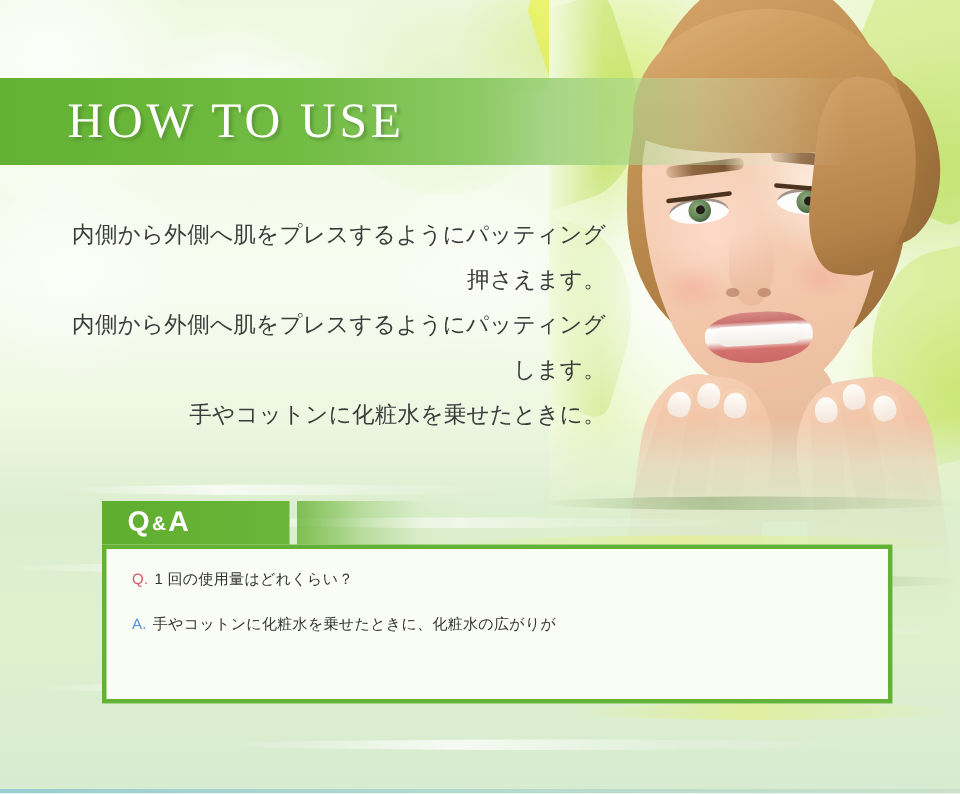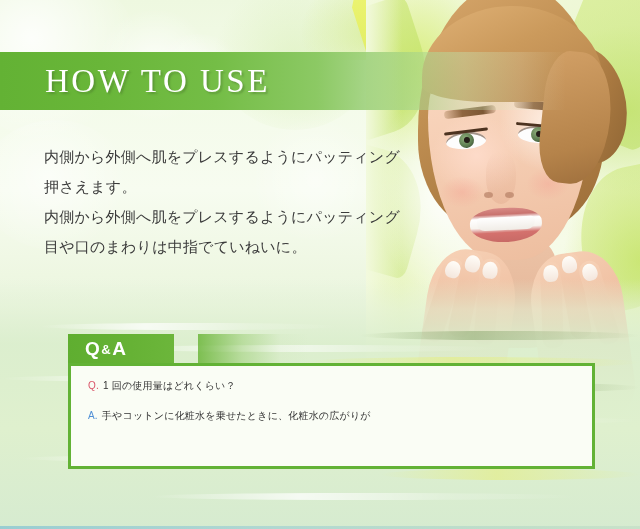--- a/index.html
+++ b/index.html
@@ -7,20 +7,21 @@
     padding: 0;
     background: #ffffff;
   }
   #stage {
     position: relative;
     width: 640px;
     height: 529px;
     overflow: hidden;
     font-family: "Liberation Sans", "DejaVu Sans", sans-serif;
     background: #f2faea;
+    text-align: right;
   }
 
   
   .bg-base {
     position: absolute;
     inset: 0;
     background:
       linear-gradient(180deg,
         #eef8e0 0%,
         #f4fbea 18%,
@@ -285,21 +286,21 @@
     font-size: 15px;
     line-height: 30px;
     letter-spacing: .2px;
   }
   .body-text p { margin: 0; }
 
   
   .qa-tab {
     position: absolute;
     left: 68px; top: 334px;
-    width: 106px; height: 30px;
+    width: 125px; height: 30px;
     background: linear-gradient(90deg, #5fae30 0%, #66b235 60%, #6cb63b 100%);
     display: flex; align-items: center;
   }
   .qa-tab-fade {
     position: absolute;
     left: 198px; top: 334px;
     width: 110px; height: 30px;
     background: linear-gradient(90deg, rgba(108,182,59,.85) 0%, rgba(150,203,110,.5) 40%, rgba(205,229,184,.2) 75%, rgba(240,248,235,0) 100%);
   }
   .qa-tab-label {
@@ -428,21 +429,22 @@
   </div>
   <div class="bottom-line"></div>
 
   <div class="banner"></div>
   <div class="banner-title">HOW TO USE</div>
 
   <div class="body-text">
     <p>内側から外側へ肌をプレスするようにパッティング</p>
     <p>押さえます。</p>
     <p>内側から外側へ肌をプレスするようにパッティング</p>
-    <p>目や口のまわりは中指でていねいに。</p>
+    <p>します。</p>
+    <p>手やコットンに化粧水を乗せたときに。</p>
   </div>
 
   <div class="qa-tab-fade"></div>
   <div class="qa-tab">
     <span class="qa-tab-label"><span>Q</span><span class="amp">&amp;</span><span>A</span></span>
   </div>
   <div class="qa-box"></div>
 
   <div class="qa-line qa-q">
     <span class="mark-q">Q.</span><span>1 回の使用量はどれくらい？</span>

